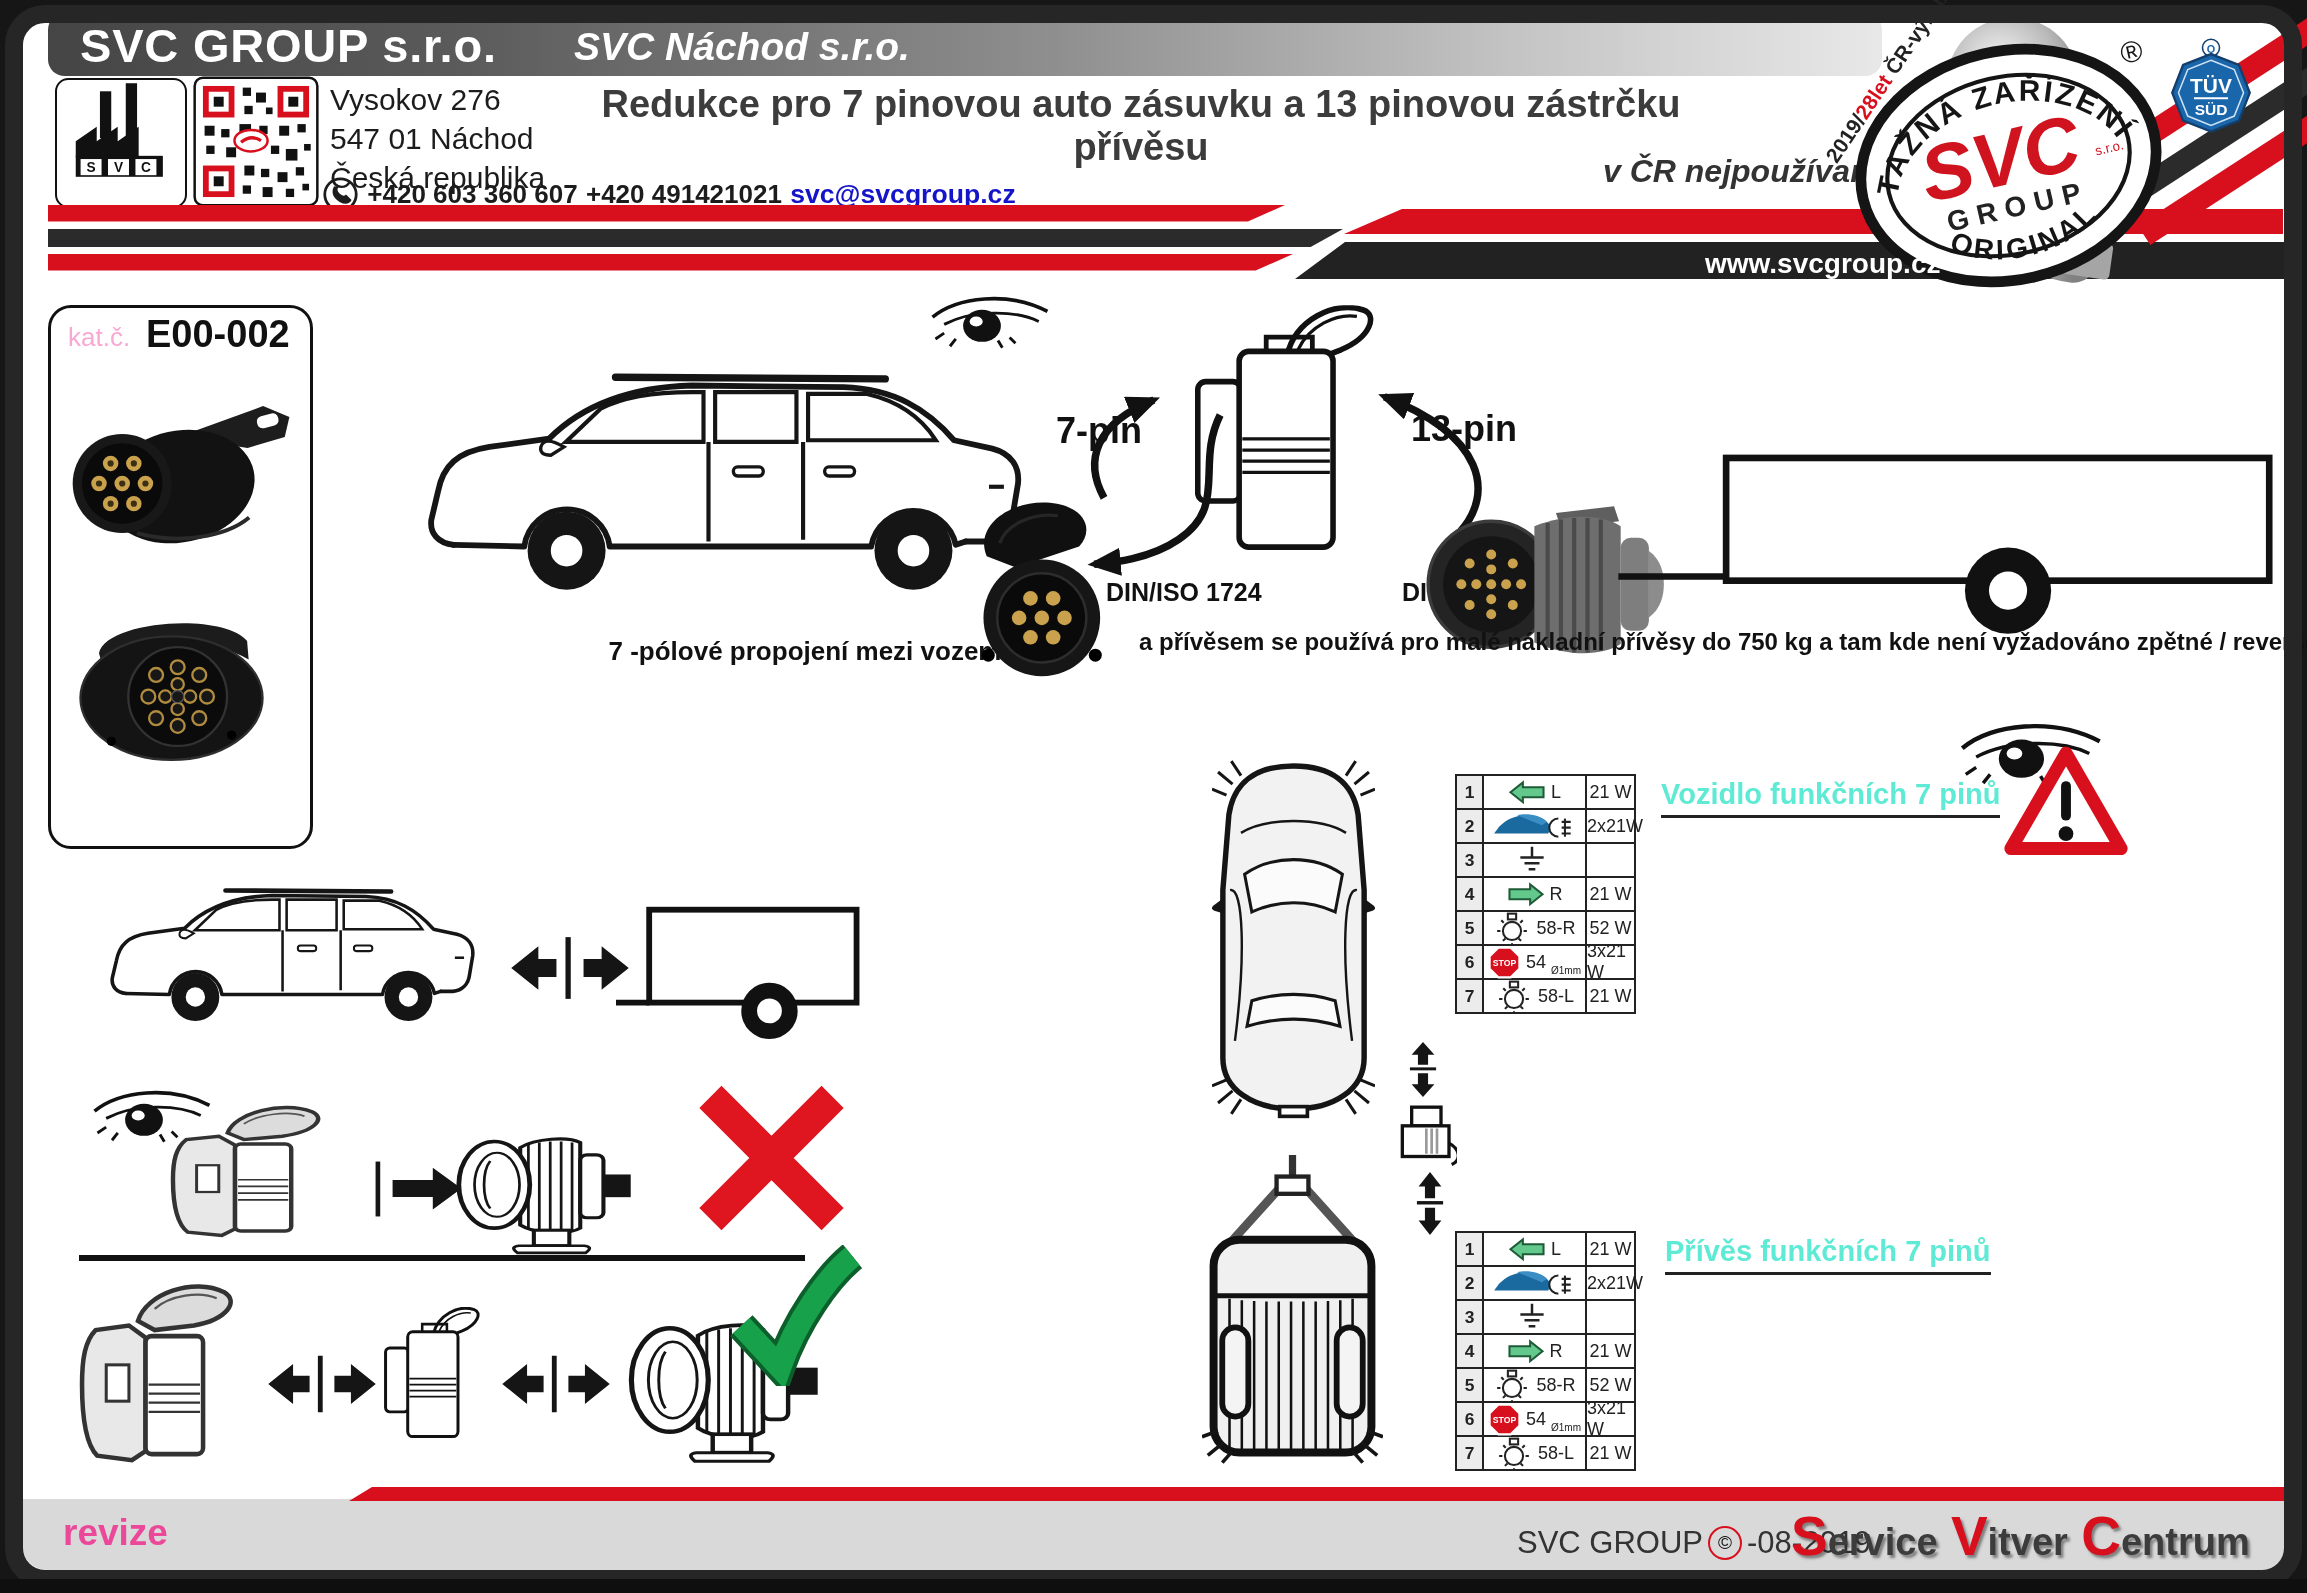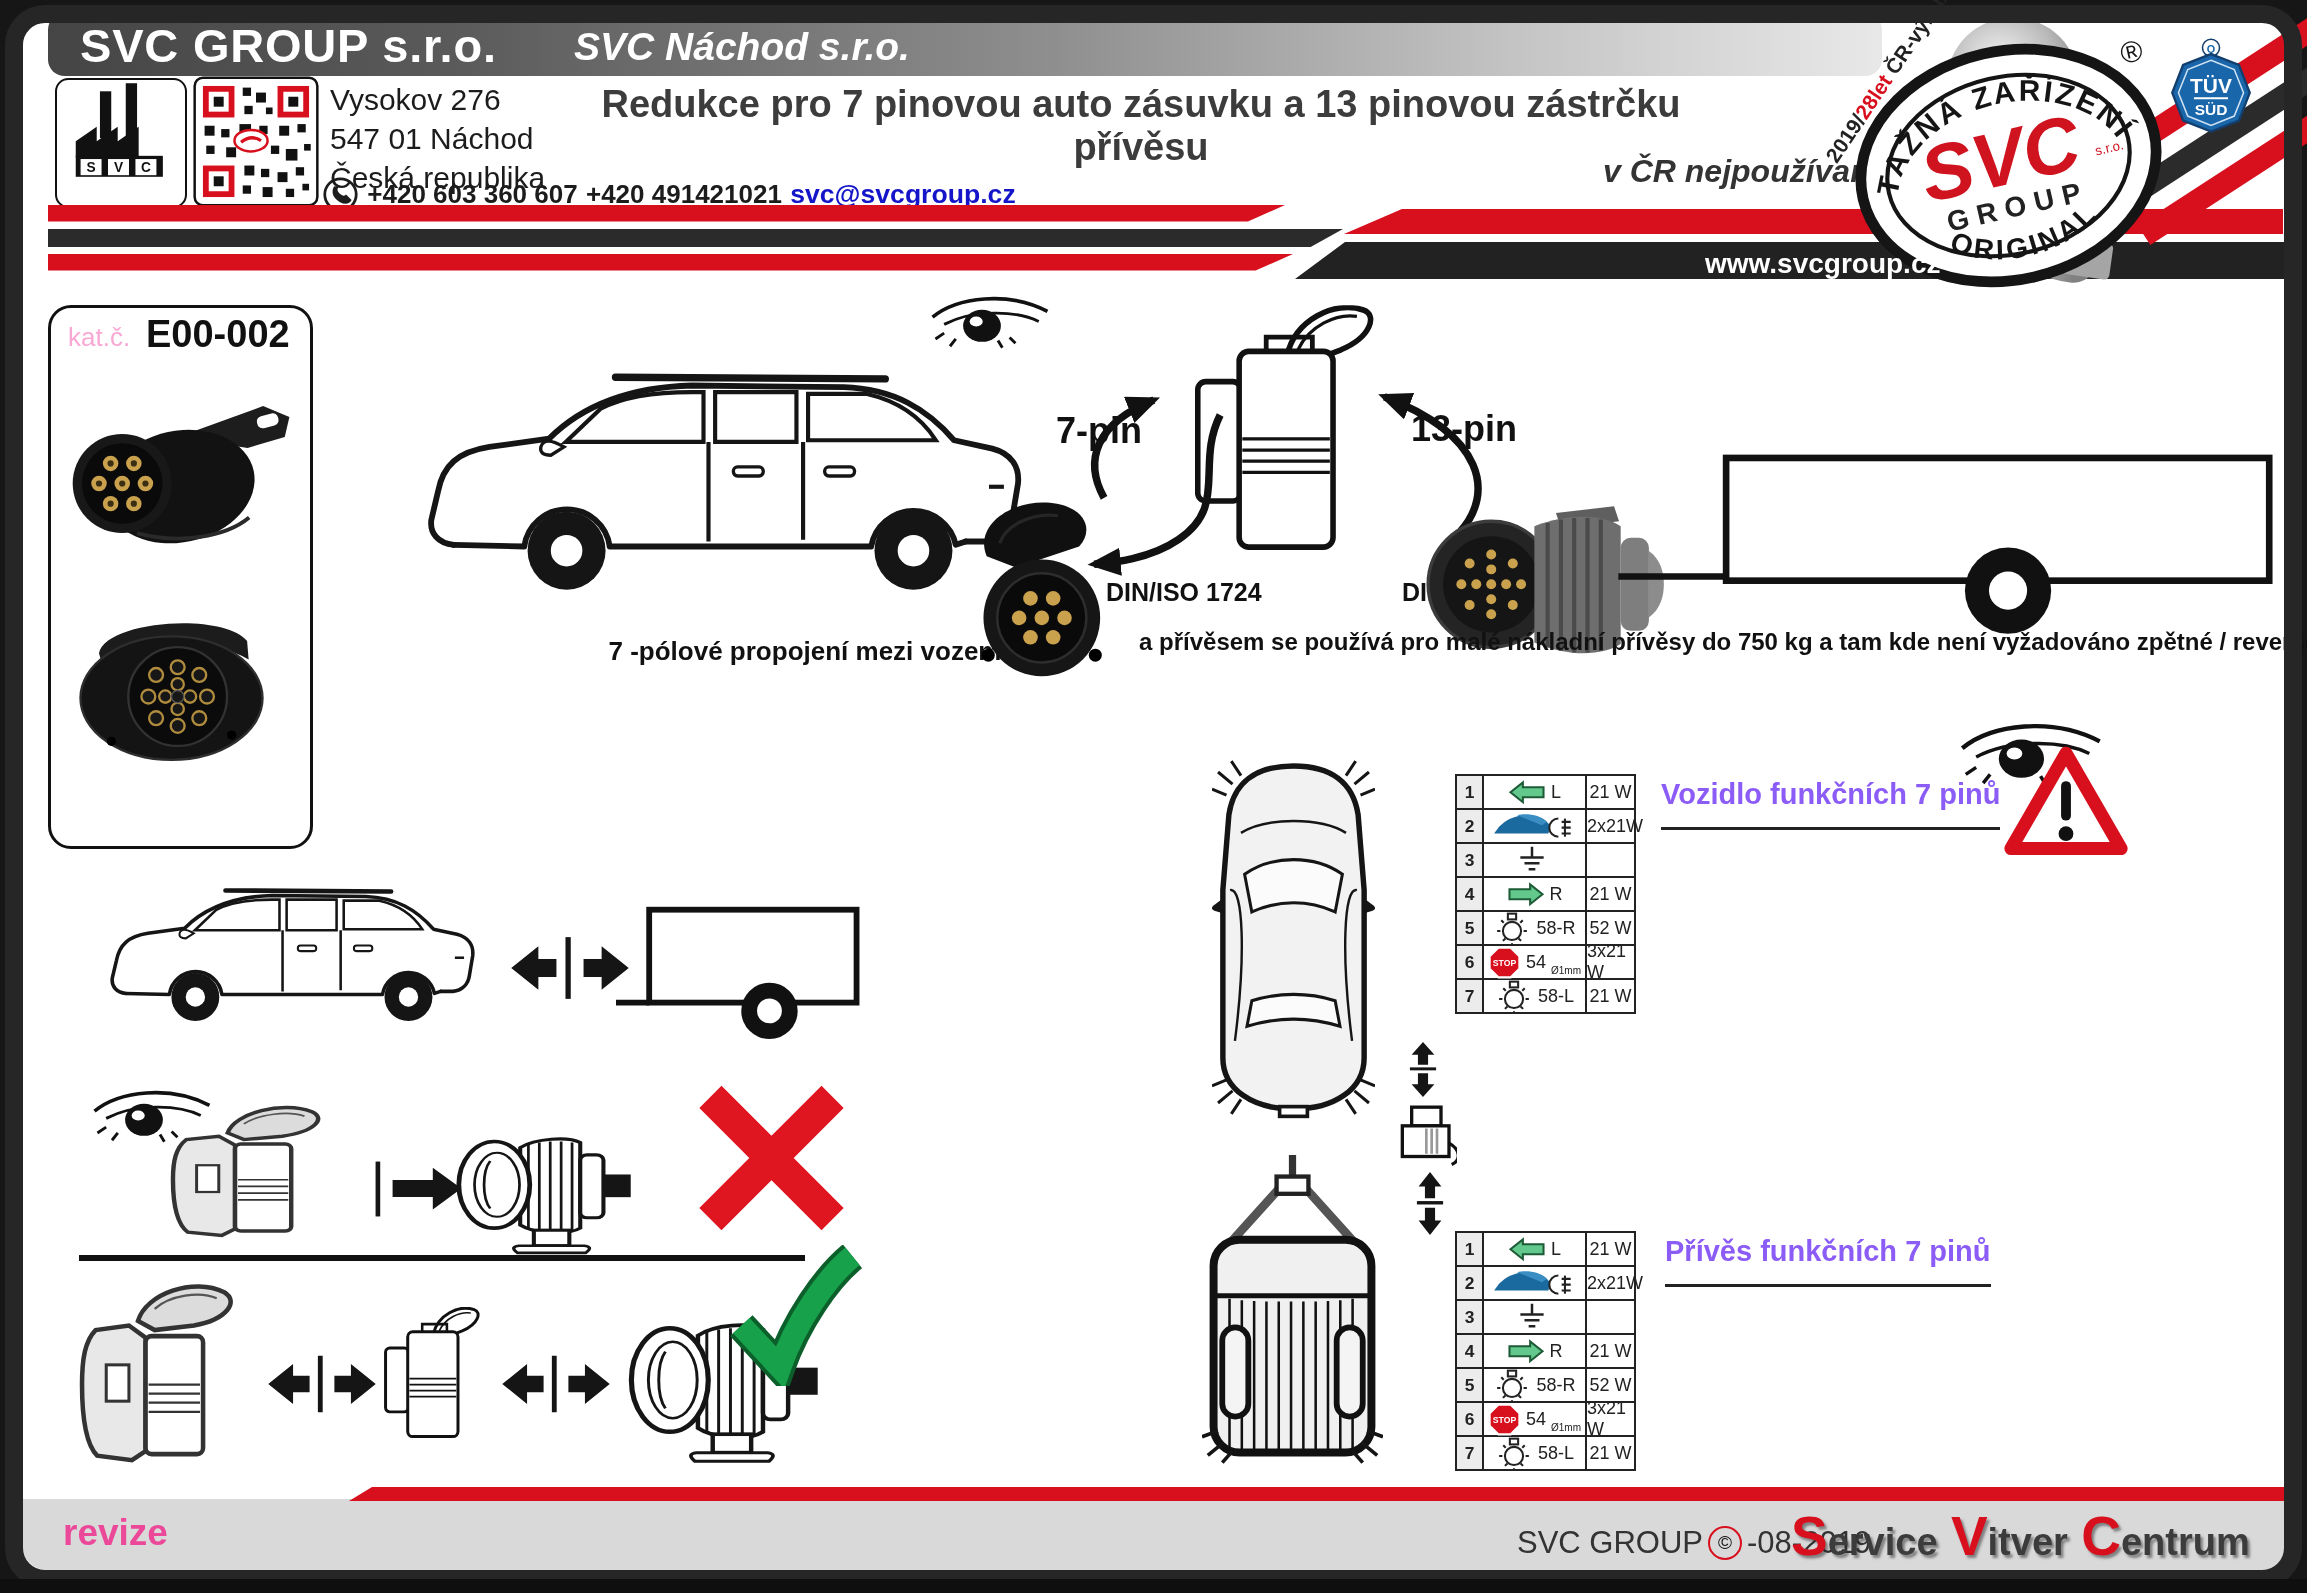--- a/index.html
+++ b/index.html
@@ -36,21 +36,21 @@
   .section-h{left:53px;top:274px;font-size:37px;font-style:italic;color:#1c1c1c;}
   .panel{left:48px;top:305px;width:259px;height:538px;border:3.3px solid #111;border-radius:23px;background:#fff;}
   .kat-label{left:68px;top:322px;font-size:26px;color:#f9a8d4;}
   .kat-value{left:146px;top:313px;font-size:38px;font-weight:bold;color:#111;}
   
   .cap-car{left:577px;top:636px;width:456px;text-align:center;font-size:26px;font-weight:600;color:#111;}
   .cap-usage{left:1139px;top:628px;font-size:24px;font-weight:600;color:#111;}
   .pinlabel{font-size:36px;font-weight:800;color:#111;}
   .din{font-size:25px;font-weight:bold;color:#111;}
   .note{left:98px;top:1042px;font-size:26px;font-weight:600;color:#111;}
-  .tbl-label{font-size:29px;font-weight:600;color:#8b5cf6;border-bottom:3.3px solid #222;padding-bottom:16px;}
+  .tbl-label{font-size:29px;font-weight:600;color:#5eead4;border-bottom:3.3px solid #222;padding-bottom:4px;}
   
   .pin-table{position:absolute;width:181px;background:#fff;}
   .prow{display:flex;align-items:stretch;height:32px;border-left:2.1px solid #222;border-right:2.1px solid #222;border-bottom:2.1px solid #222;background:#fff;}
   .prow:first-child{border-top:2.1px solid #222;}
   .pnum{width:25px;background:#ececec;border-right:2.1px solid #222;display:flex;align-items:center;justify-content:center;font-size:17.4px;font-weight:bold;color:#222;flex:none;}
   .picon-wrap{width:101px;border-right:2.1px solid #222;display:flex;align-items:center;justify-content:center;gap:5px;flex:none;}
   .picon{display:inline-flex;align-items:center;}
   .plabel{font-size:18px;color:#222;}
   .psub{font-size:10px;color:#222;align-self:flex-end;margin-bottom:2.5px;}
   .pval{flex:1;display:flex;align-items:center;justify-content:center;font-size:18px;color:#222;}

